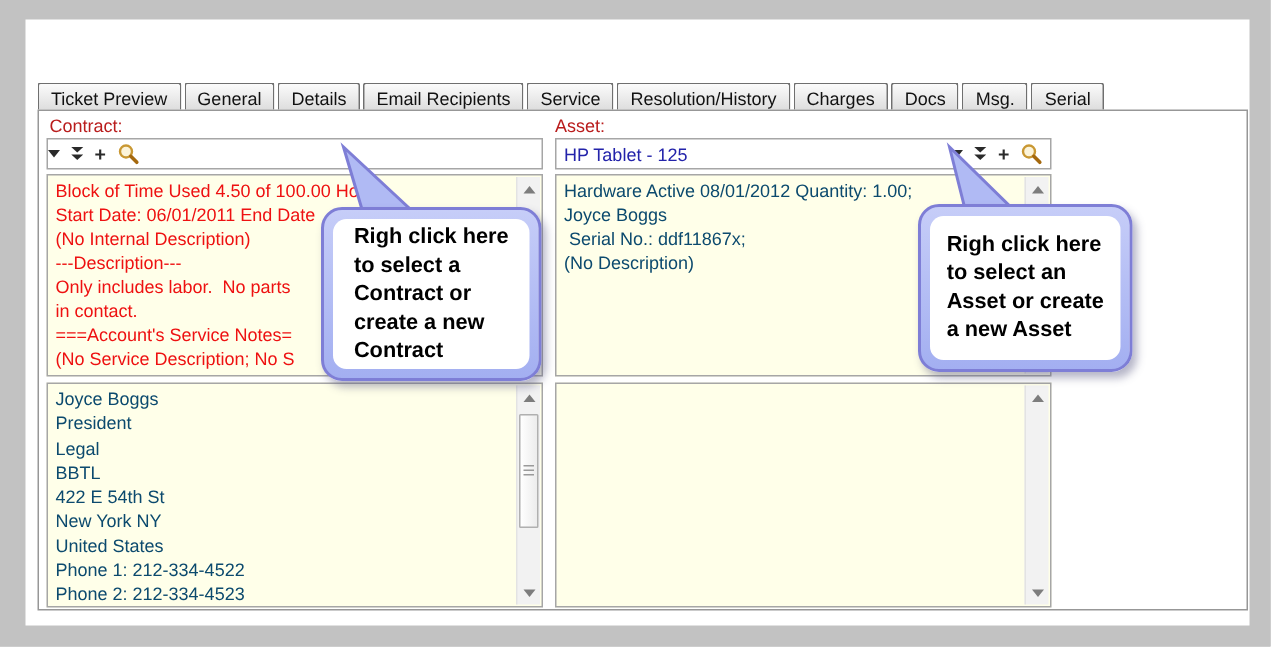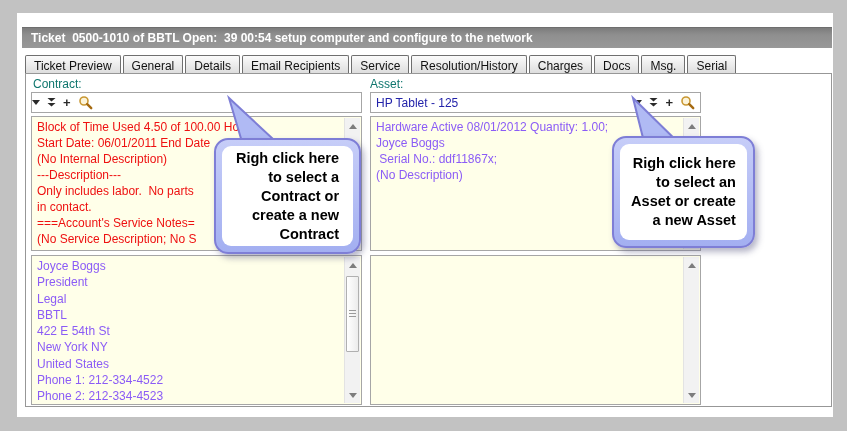--- a/index.html
+++ b/index.html
@@ -19,42 +19,42 @@
   .tab { height:19px; padding:2px 8px 0 8px; margin-right:2px; font-size:12px; color:#111;
     background:linear-gradient(180deg,#fbfbfb,#dcdcdc);
     border:1px solid #6f6f6f; border-bottom:none; border-radius:2px 2px 0 0;
     display:flex; align-items:center; cursor:default; }
   .tab.active { height:23px; background:#ffffff; z-index:6; position:relative;
     margin-bottom:-1px; padding-bottom:1px; }
 
   .panel { position:absolute; left:8px; top:60px; width:807px; height:334px;
     background:#ffffff; border:1px solid #979797; }
 
-  .field-label { position:absolute; font-size:12px; color:#0f766e; }
+  .field-label { position:absolute; font-size:12px; color:#b91c1c; }
   .contract-label { left:7px; top:3px; }
   .asset-label { left:344px; top:3px; }
 
   .combo { position:absolute; height:21px; background:#fff; border:1px solid #a6a6a6;
     display:flex; align-items:center; font-size:12px; }
   .contract-combo { left:5px; top:18px; width:331px; }
   .asset-combo { left:344px; top:18px; width:331px; }
   .combo-value { flex:1; color:#2323aa; padding-left:5px; white-space:nowrap; overflow:hidden; }
   .combo-ctrls { display:flex; align-items:center; gap:7px; padding-right:5px; }
   .ctrl { display:flex; align-items:center; justify-content:center; cursor:pointer; height:15px; }
   .tri-down { width:0; height:0; border-left:4px solid transparent; border-right:4px solid transparent;
     border-top:5px solid #2a2a2a; display:inline-block; }
   .plus { font-size:13px; font-weight:bold; color:#2a2a2a; line-height:13px; }
 
   .infobox { position:absolute; background:#ffffe9; border:1px solid #a6a6a6; overflow:hidden; }
   .contract-info { left:5px; top:42px; width:331px; height:135px; }
   .asset-info   { left:344px; top:42px; width:331px; height:135px; }
   .contact-box  { left:5px; top:181px; width:331px; height:150px; }
   .notes-box    { left:344px; top:181px; width:331px; height:150px; }
   .info-text { position:absolute; left:5px; top:2px; right:20px; font-size:12px; line-height:16px;
-    color:#8b5cf6; white-space:pre-wrap; }
+    color:#0c4a6e; white-space:pre-wrap; }
   .info-text.red { color:#ee1111; }
   .contact-text { line-height:16.3px; }
 
   
   .sbar { position:absolute; top:1px; right:1px; bottom:1px; width:16px; background:#f2f2f2;
     border-left:1px solid #e3e3e3; }
   .sb-btn { position:absolute; left:0; width:15px; height:16px; display:flex; align-items:center;
     justify-content:center; cursor:pointer; }
   .sb-btn.up { top:0; } .sb-btn.down { bottom:0; }
   .sb-tri-up { width:0; height:0; border-left:4px solid transparent; border-right:4px solid transparent;
@@ -66,34 +66,31 @@
     cursor:pointer; }
   .sb-grip { position:absolute; left:2px; right:2px; top:50%; margin-top:-4px; height:1px;
     background:#9a9a9a; box-shadow:0 3px 0 #9a9a9a, 0 6px 0 #9a9a9a; }
 
   
   .tail { position:absolute; z-index:8; pointer-events:none; }
   .callout { position:absolute; z-index:9; background:linear-gradient(180deg,#c6cdf8 0%,#a3aff1 100%);
     border:2px solid #7e7ed6; border-radius:14px; padding:6px;
     box-shadow:3px 4px 6px rgba(90,90,130,0.45); }
   .callout-inner { width:100%; height:100%; background:#ffffff; border-radius:9px;
-    display:flex; align-items:center; justify-content:center; text-align:right;
+    display:flex; align-items:center; justify-content:center; text-align:left;
     font-size:14.5px; font-weight:bold; color:#000; line-height:19px; white-space:pre-line; }
   .co-contract { left:214px; top:138px; width:147px; height:116px; }
   .co-asset { left:612px; top:136px; width:143px; height:112px; }
 </style>
 </head>
 <body>
 
 <div class="screen">
   <div class="window">
 
-    <div class="titlebar">
-      <span>Ticket  0500-1010 of BBTL Open:  39 00:54 setup computer and configure to the network</span>
-    </div>
 
     <div class="tabstrip">
       <div class="tab">Ticket Preview</div>
       <div class="tab">General</div>
       <div class="tab">Details</div>
       <div class="tab">Email Recipients</div>
       <div class="tab">Service</div>
       <div class="tab">Resolution/History</div>
       <div class="tab">Charges</div>
       <div class="tab">Docs</div>

